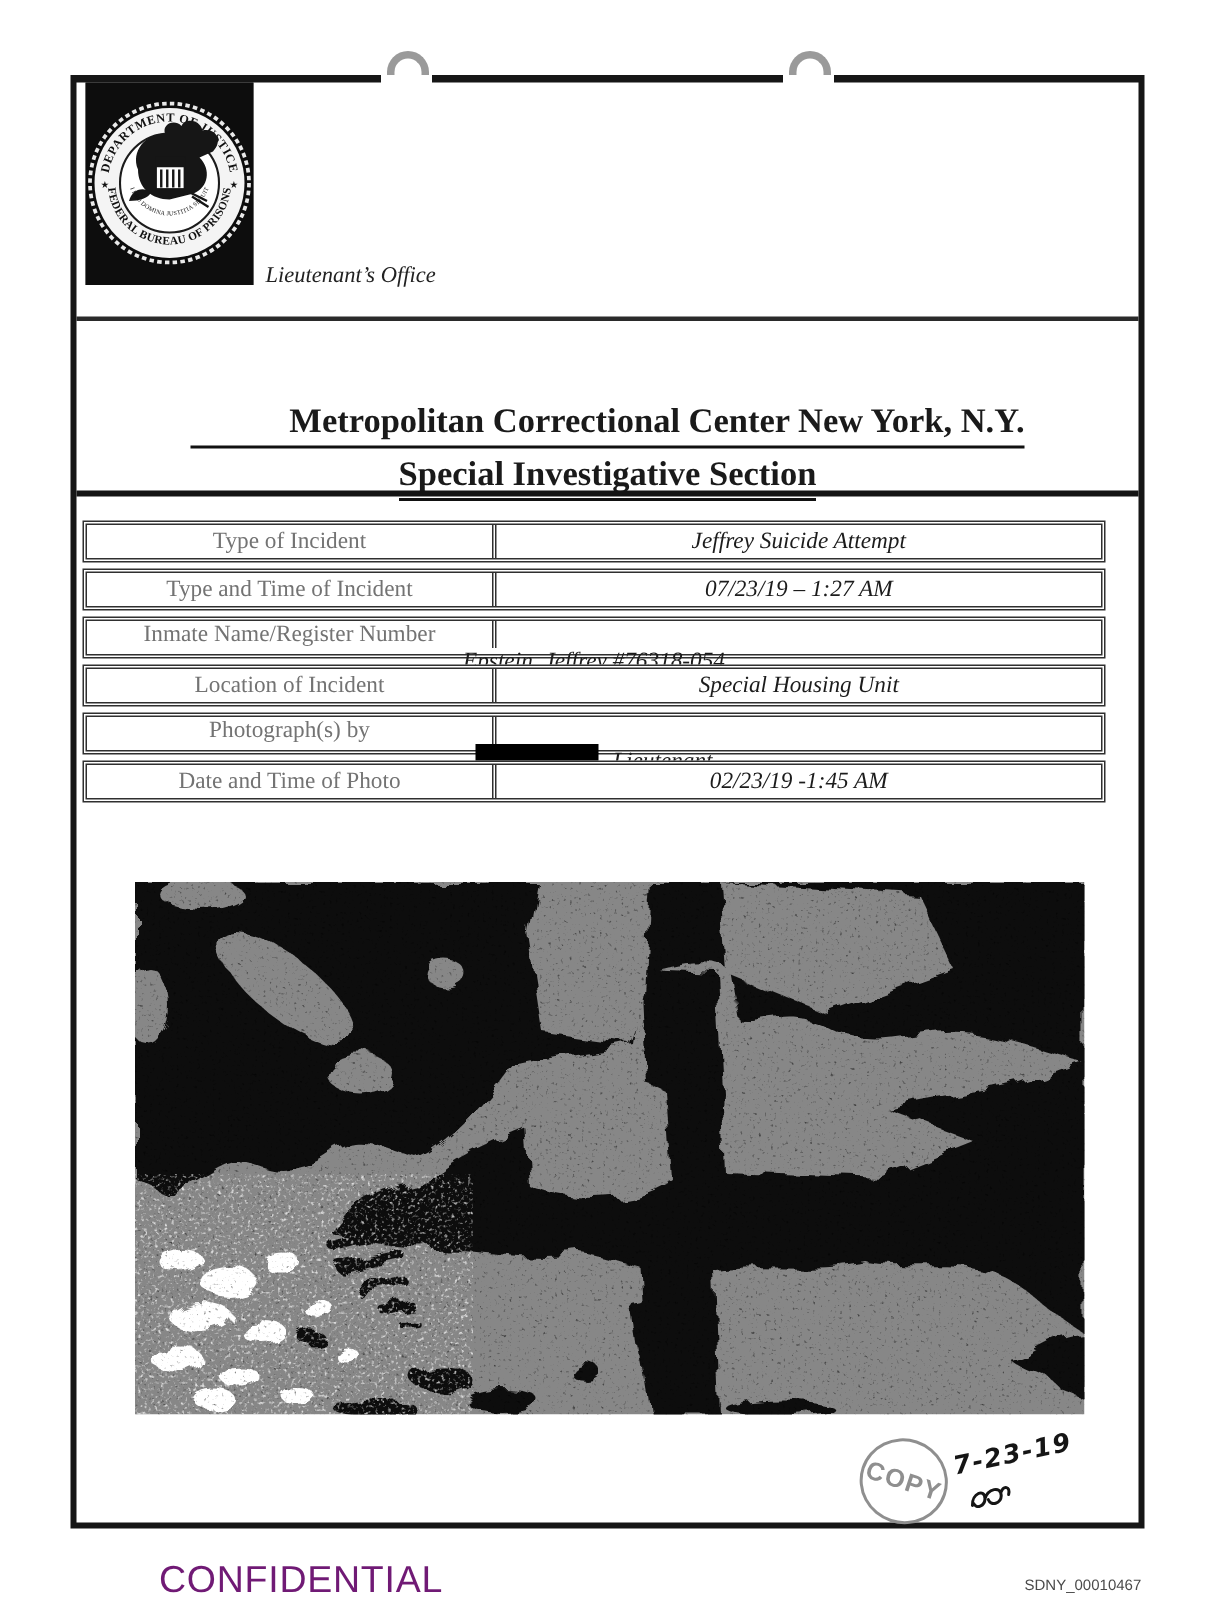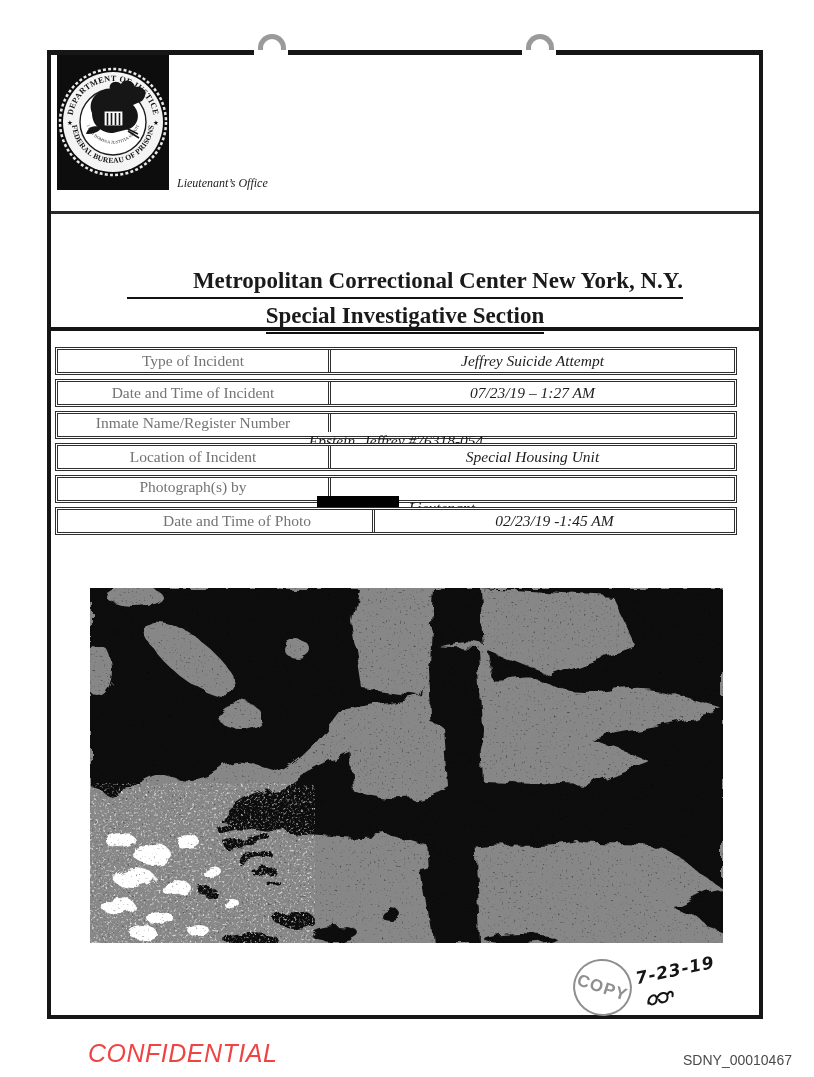--- a/index.html
+++ b/index.html
@@ -15,21 +15,21 @@
     border:4px solid #161616; border-top-width:5px;
   }
   .border-gap { position:absolute; top:48px; height:9px; background:#ffffff; }
   .binder-arc {
     position:absolute; top:34px; width:28px; height:16px; background:#ffffff;
     border:5px solid #9a9a9a; border-bottom:none; border-radius:14px 14px 0 0;
   }
   
   .seal { position:absolute; left:57px; top:55px; width:112px; height:135px; background:#0d0d0d; }
   .office-label {
-    position:absolute; left:177px; top:176px; font-style:italic; font-size:12px; color:#222;
+    position:absolute; left:177px; top:176px; font-style:italic; font-size:15px; color:#222;
   }
   .rule-thin { position:absolute; left:51px; top:211px; width:708px; height:3px; background:#2a2a2a; }
   
   .title-block {
     position:absolute; left:51px; top:224px; width:708px; text-align:center;
     font-weight:bold; font-size:23px; line-height:33px;margin-top:40px;
   }
   .title-block .u { display:inline-block; border-bottom:2px solid #111; padding-bottom:0px; }
   .pad-l-66 { padding-left:66px; }
   .pad-l-22 { padding-left:22px; }
@@ -65,28 +65,28 @@
     font-weight:bold; font-size:17px; letter-spacing:1px; color:#8f8f8f;
   }
   .hw-date {
     position:absolute; left:635px; top:960px;
     font-family:"DejaVu Sans",sans-serif; font-weight:bold; font-style:italic;
     font-size:17px; color:#151515; transform:rotate(-12deg); letter-spacing:1px;
   }
   .hw-initials { position:absolute; left:645px; top:988px; transform:rotate(-10deg); }
   
   .confidential {
-    position:absolute; left:88px; top:1039px;
+    position:absolute; left:106px; top:1039px;
     font-family:"Liberation Sans","DejaVu Sans",sans-serif;
-    font-size:25px; color:#ef4444; letter-spacing:0.5px;font-style:italic;
+    font-size:25px; color:#701a75; letter-spacing:0.5px;
   }
   .bates {
     position:absolute; left:683px; top:1052px;
     font-family:"Liberation Sans","DejaVu Sans",sans-serif;
-    font-size:14px; color:#4a4a4a;
+    font-size:10px; color:#4a4a4a;
   }
 </style>
 </head>
 <body>
 
 <div class="canvas">
 
   <div class="frame"></div>
   <div class="border-gap" style="left:254px; width:34px;"></div>
   <div class="border-gap" style="left:522px; width:34px;"></div>
@@ -136,39 +136,39 @@
     <div><span class="u pad-l-66">Metropolitan Correctional Center New York, N.Y.</span></div>
     <div><span class="u">Special Investigative Section</span></div>
   </div>
   <div class="rule-thick"></div>
 
   <div class="t-row" style="top:347px;">
     <div class="t-label">Type of Incident</div>
     <div class="t-value">Jeffrey Suicide Attempt</div>
   </div>
   <div class="t-row" style="top:379px;">
-    <div class="t-label">Date and Time of Incident</div>
+    <div class="t-label">Type and Time of Incident</div>
     <div class="t-value">07/23/19 – 1:27 AM</div>
   </div>
   <div class="t-row" style="top:411px;flex-direction:column;">
     <div class="t-label">Inmate Name/Register Number</div>
     <div class="t-value">Epstein, Jeffrey #76318-054</div>
   </div>
   <div class="t-row" style="top:443px;">
     <div class="t-label">Location of Incident</div>
     <div class="t-value">Special Housing Unit</div>
   </div>
   <div class="t-row" style="top:475px;flex-direction:column;">
     <div class="t-label">Photograph(s) by</div>
     <div class="t-value">
       <span class="redaction-box"></span>
       <span>, Lieutenant</span>
     </div>
   </div>
-  <div class="t-row" style="top:507px;padding-left:44px;">
+  <div class="t-row" style="top:507px;">
     <div class="t-label">Date and Time of Photo</div>
     <div class="t-value">02/23/19 -1:45 AM</div>
   </div>
 
   <div class="photo">
     <svg width="633" height="355" viewBox="0 0 633 355">
       <defs>
         <filter id="rough" x="-6%" y="-6%" width="112%" height="112%">
           <feTurbulence type="fractalNoise" baseFrequency="0.05" numOctaves="3" seed="11" result="n"></feTurbulence>
           <feDisplacementMap in="SourceGraphic" in2="n" scale="13"></feDisplacementMap>

